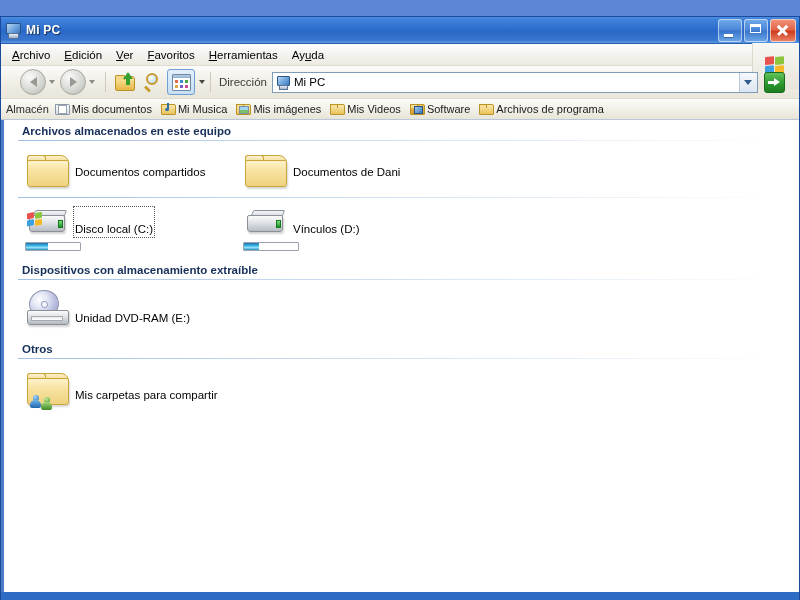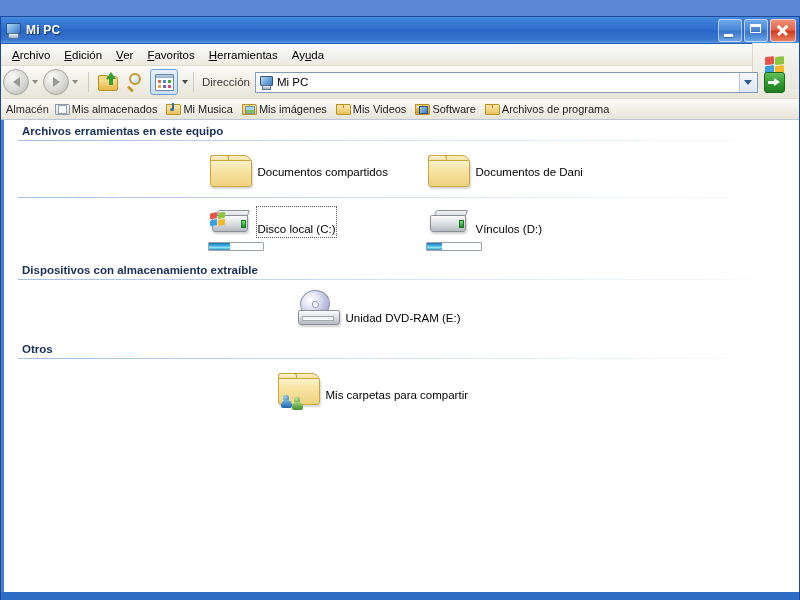--- a/index.html
+++ b/index.html
@@ -143,21 +143,21 @@
   .flag .q2 { left: 10px; top: 1px; background: #8cc63f; }
   .flag .q3 { left: 0; top: 9px; background: #3b9fe0; }
   .flag .q4 { left: 10px; top: 10px; background: #f5b828; }
 
   
   .toolbar {
     height: 32px;
     background: linear-gradient(to bottom, #fbfbfa 0%, #f1efe6 50%, #e9e6da 100%);
     display: flex;
     align-items: center;
-    padding-left: 2px;
+    padding-left: 19px;
     border-bottom: 1px solid #dedacd;
   }
   .tb-nav { display: flex; align-items: center; }
   .nav-circle {
     width: 24px; height: 24px;
     border-radius: 50%;
     background: radial-gradient(circle at 35% 30%, #fafafa 0%, #d8d8d4 55%, #b6b6b0 100%);
     border: 1px solid #a8a8a2;
     display: flex; align-items: center; justify-content: center;
     position: relative;
@@ -384,22 +384,21 @@
     padding: 5px 0 3px 18px;
   }
   .group-rule {
     height: 1px;
     margin: 0 14px 0 14px;
     background: linear-gradient(to right, #9fc0e4 0%, #cfe0f2 45%, #ffffff 100%);
   }
   .group-items {
     display: flex;
     flex-wrap: wrap;
-    padding: 10px 0 8px 12px;
-    justify-content: center;
+    padding: 10px 0 8px 3px;
   }
   .item {
     width: 218px;
     display: flex;
     align-items: flex-start;
     padding-left: 18px;
     box-sizing: border-box;
     cursor: default;
   }
   .item .icon-wrap {
@@ -640,21 +639,21 @@
 
   <div class="linksbar">
     <span class="links-label">Almacén</span>
 
     <div class="link-item">
       <span class="mini-folder doc">
           <span class="bk"></span>
           <span class="tb"></span>
           <span class="pg"></span>
         </span>
-      <span class="lbl">Mis almacenados</span>
+      <span class="lbl">Mis documentos</span>
     </div>
     <div class="link-item">
       <span class="mini-folder music">
           <span class="bk"></span>
           <span class="tb"></span>
           <span class="nt"></span>
           <span class="nb"></span>
         </span>
       <span class="lbl">Mi Musica</span>
     </div>
@@ -686,21 +685,21 @@
           <span class="bk"></span>
           <span class="tb"></span>
         </span>
       <span class="lbl">Archivos de programa</span>
     </div>
   </div>
 
   <div class="content">
 
     <div class="group">
-      <div class="group-header">Archivos erramientas en este equipo</div>
+      <div class="group-header">Archivos almacenados en este equipo</div>
       <div class="group-rule"></div>
       <div class="group-items">
         <div class="item">
           <div class="icon-wrap">
             <div class="big-folder">
               <span class="back"></span>
                 <span class="tabtop"></span>
                 <span class="front"></span>
             </div>
           </div>

